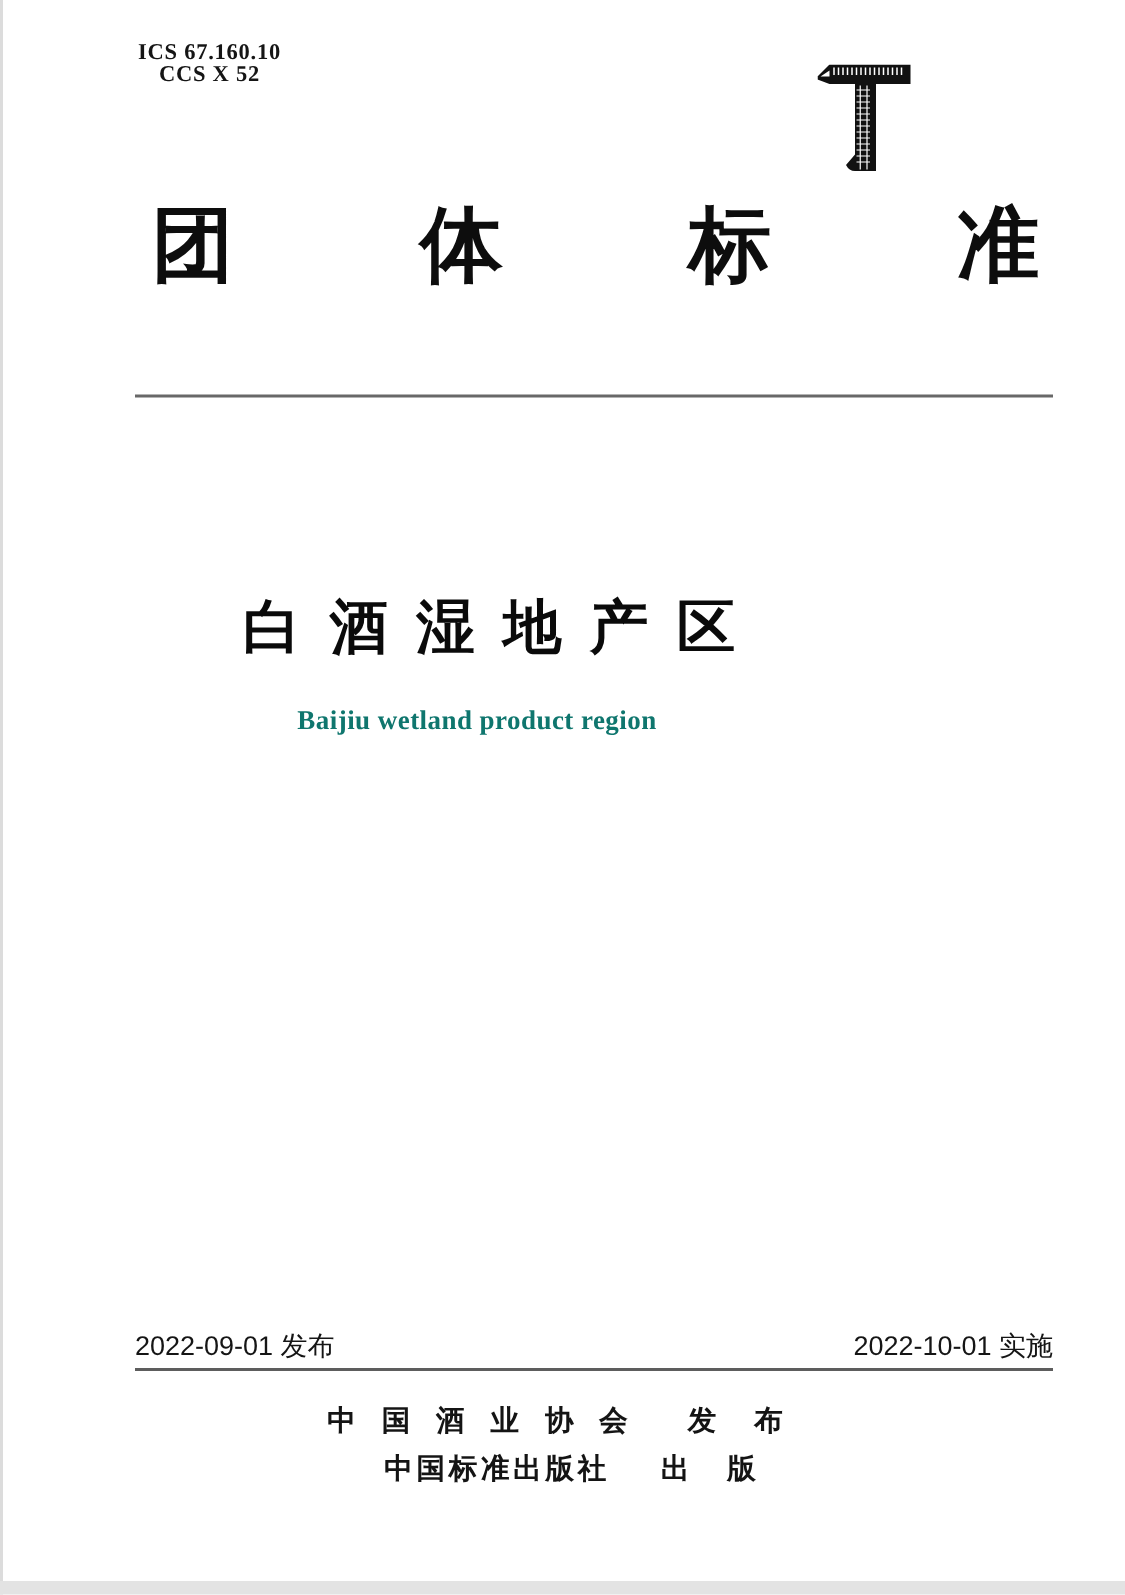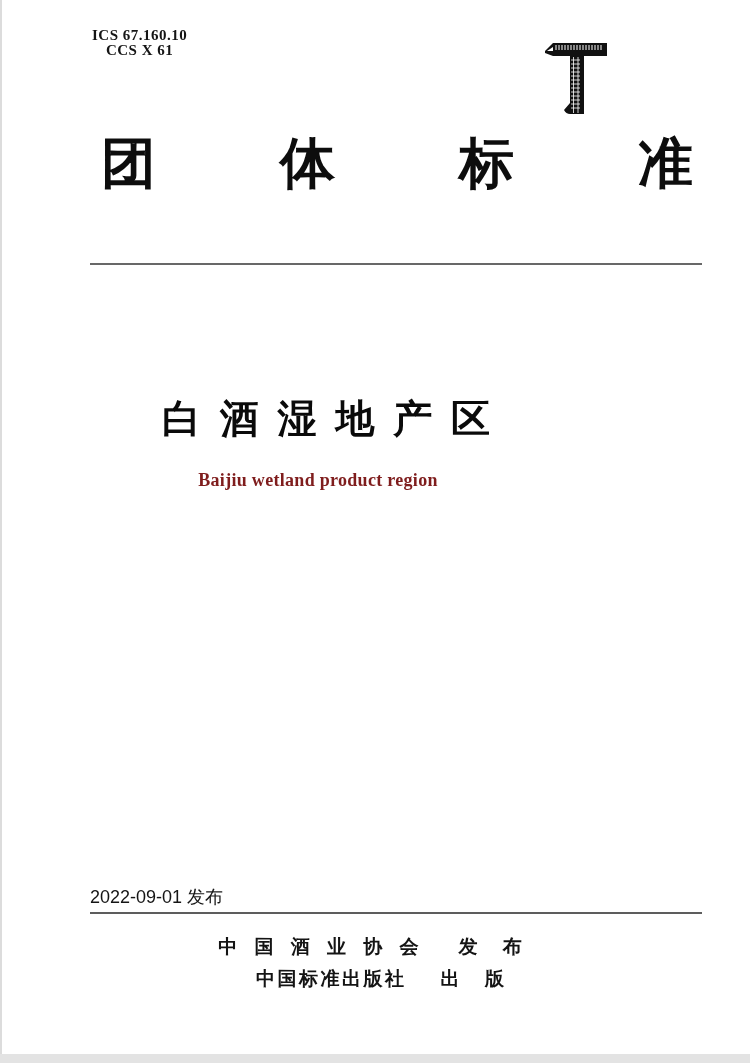--- a/index.html
+++ b/index.html
@@ -84,21 +84,21 @@
     font-family: "Liberation Sans", "DejaVu Sans", sans-serif;
   }
 
   
   .title-en {
     position: absolute; left: 0; top: 470px; width: 636px;
     text-align: center;
     font-size: 18px;
     font-weight: 700;
     letter-spacing: 0.3px;
-    color: #7f1d1d;
+    color: #0f766e;
     font-family: "Liberation Serif", "DejaVu Serif", serif;
   }
 
   
   .dates-row {
     position: absolute; left: 90px; top: 885px; width: 612px;
     display: flex; justify-content: space-between; align-items: flex-end;
     font-size: 18px;
     font-family: "Liberation Sans", "DejaVu Sans", sans-serif;
     color: #151515;
@@ -119,21 +119,21 @@
   .pub-org-tight { letter-spacing: 2.5px; margin-left: 20px; }
   .pub-action { margin-left: 34px; letter-spacing: 10px; }
 </style>
 </head>
 <body>
 
 <div class="page">
 
   <div class="codes">
     <div class="code-line">ICS 67.160.10</div>
-    <div class="code-line">CCS X 61</div>
+    <div class="code-line">CCS X 52</div>
   </div>
 
   <div class="t-logo">
     <svg width="63" height="73" viewBox="0 0 63 73" xmlns="http://www.w3.org/2000/svg">
 
       <polygon points="0,8 8,0 62,0 62,13 8,13 0,10" fill="#111111"></polygon>
 
       <polygon points="2,8 8,4 8,8" fill="#ffffff"></polygon>
 
       <g stroke="#ffffff" stroke-width="1">
@@ -185,20 +185,21 @@
   </div>
 
 
   <div class="rule rule-top"></div>
 
   <div class="title-cn">白 酒 湿 地 产 区</div>
   <div class="title-en">Baijiu wetland product region</div>
 
   <div class="dates-row">
     <span>2022-09-01 发布</span>
+    <span>2022-10-01 实施</span>
   </div>
   <div class="rule rule-bottom"></div>
 
   <div class="pub-line pub-line-1">
     <span class="pub-org-spread">中 国 酒 业 协 会</span>
     <span class="pub-action">发 布</span>
   </div>
   <div class="pub-line pub-line-2">
     <span class="pub-org-tight">中国标准出版社</span>
     <span class="pub-action">出 版</span>

